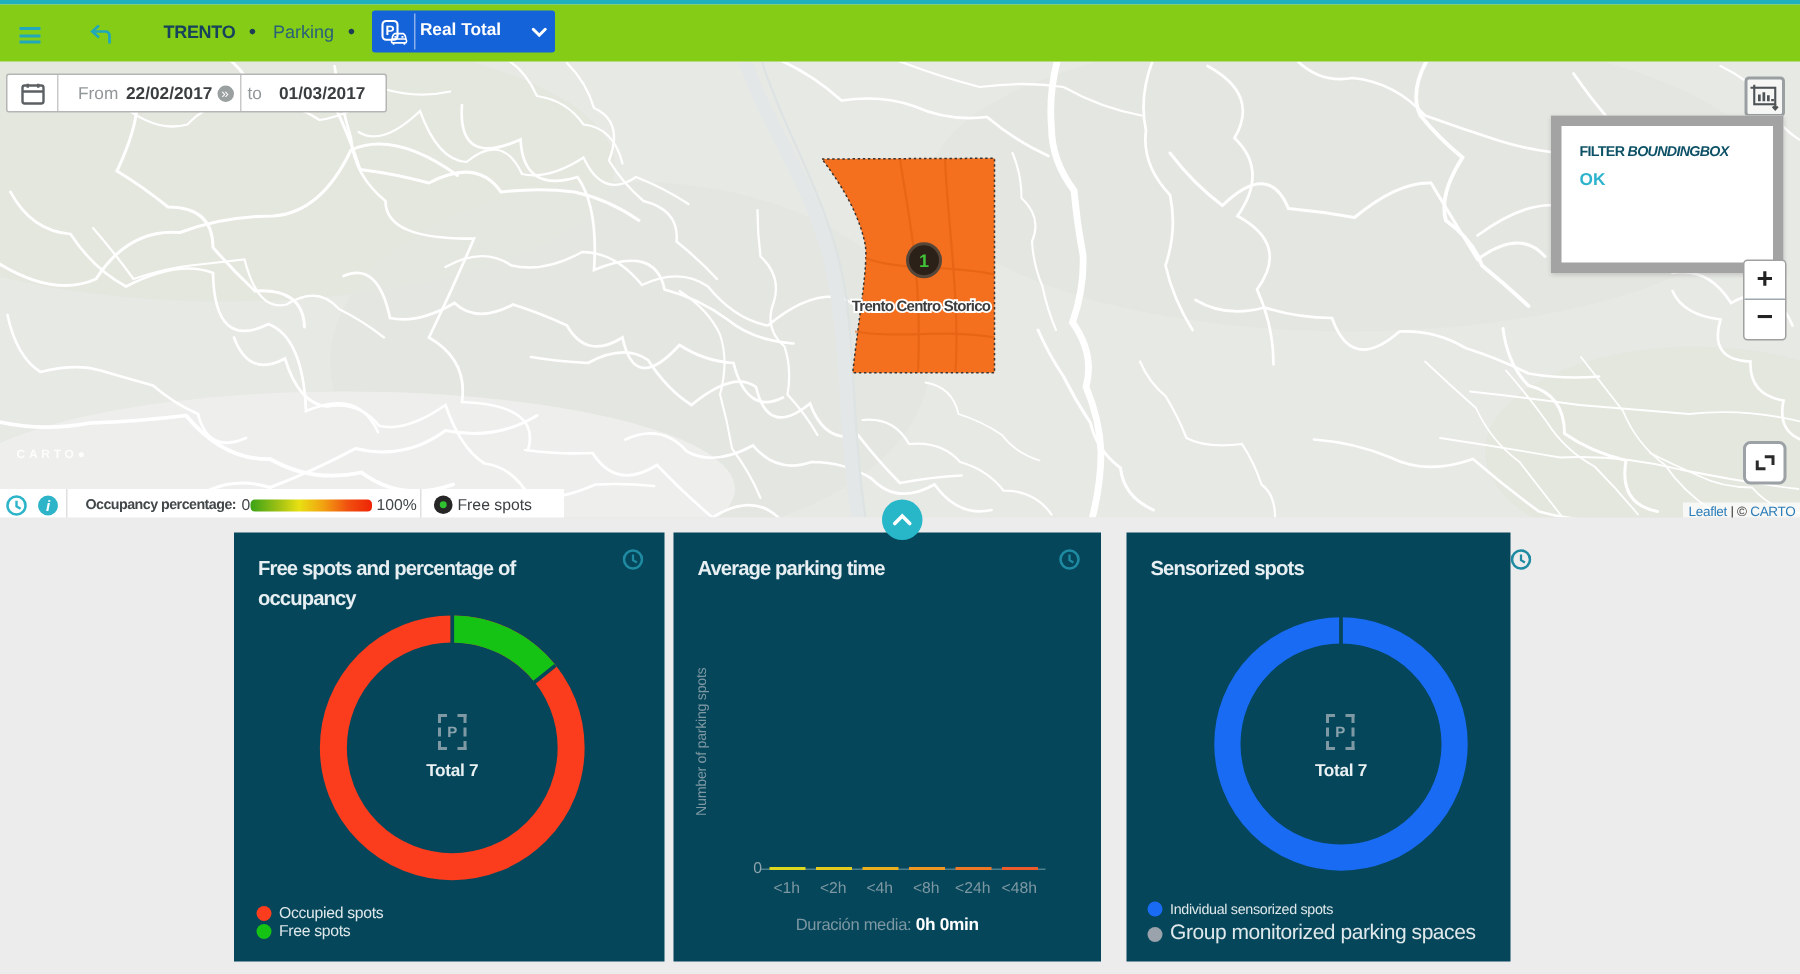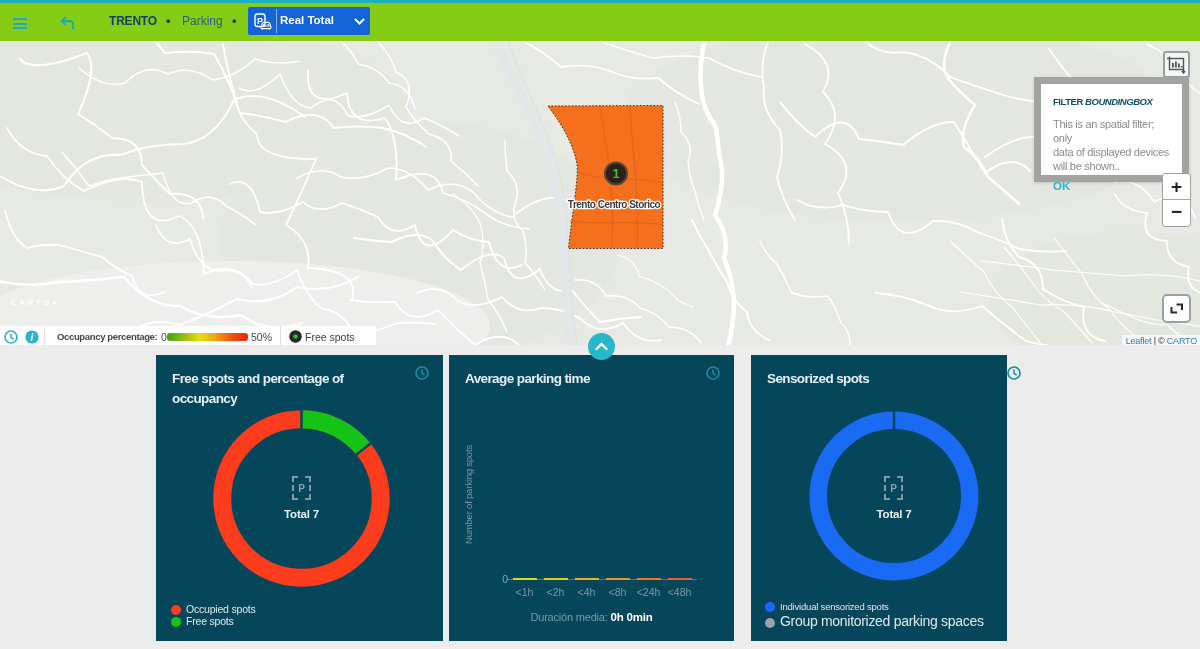--- a/index.html
+++ b/index.html
@@ -146,36 +146,51 @@
       <path d="M630,65 C632,110 640,160 637,207"></path>
       <path d="M577,131 C600,140 630,135 663,142"></path>
       <path d="M570,180 C600,185 630,178 663,184"></path>
     </g>
 
     <circle cx="616" cy="132.5" r="11" fill="#2b2118" stroke="#564639" stroke-width="2"></circle>
     <text x="616" y="137" font-size="12" font-weight="bold" fill="#41c338" text-anchor="middle">1</text>
     <text x="614" y="166.5" font-size="10" font-weight="bold" fill="#3c3c3c" text-anchor="middle" style="paint-order:stroke;stroke:#ffffff;stroke-width:2.5px;letter-spacing:-0.5px">Trento Centro Storico</text>
   </svg>
 
+  <div id="datebar">
+    <div class="calcell">
+      <svg width="16" height="15" style="position:absolute;left:9px;top:5px" viewBox="0 0 16 15">
+        <rect x="1" y="2" width="14" height="12" rx="1.5" fill="none" stroke="#5c6063" stroke-width="1.6"></rect>
+        <line x1="1" y1="6" x2="15" y2="6" stroke="#5c6063" stroke-width="1.6"></line>
+        <line x1="4.5" y1="0.8" x2="4.5" y2="3.5" stroke="#5c6063" stroke-width="1.6"></line>
+        <line x1="11.5" y1="0.8" x2="11.5" y2="3.5" stroke="#5c6063" stroke-width="1.6"></line>
+      </svg>
+    </div>
+    <span class="from">From</span>
+      <span class="d1">22/02/2017</span>
+    <div class="circ">»</div>
+    <div class="div2"></div>
+    <span class="to">to</span>
+      <span class="d2">01/03/2017</span>
+  </div>
 
   <div id="histbtn">
     <svg width="23" height="23" viewBox="0 0 23 23">
       <rect x="4.5" y="5.5" width="14" height="11" fill="none" stroke="#4e5356" stroke-width="1.4"></rect>
       <path d="M4.5,5.5 L2,5.5 M4.5,5.5 L4.5,3.5" stroke="#4e5356" stroke-width="1.4" fill="none"></path>
       <path d="M18.5,16.5 L18.5,19.5 M16.8,18 L18.5,20 L20.2,18" stroke="#4e5356" stroke-width="1.4" fill="none"></path>
       <rect x="7" y="10" width="1.8" height="4.5" fill="#4e5356"></rect>
       <rect x="10" y="8.5" width="1.8" height="6" fill="#4e5356"></rect>
       <rect x="13" y="10.5" width="1.8" height="4" fill="#4e5356"></rect>
       <rect x="15.8" y="13" width="1.8" height="1.5" fill="#4e5356"></rect>
     </svg>
   </div>
 
   <div id="tooltip">
     <div class="tt1">FILTER <i>BOUNDINGBOX</i></div>
-    <div class="tt2">This is an spatial filter; only<br>data of displayed devices<br>will be shown..</div>
     <div class="ok">OK</div>
   </div>
 
   <div id="zoomctl">
       <div class="zp">+</div>
       <div class="zm">−</div>
     </div>
 
   <div id="fsbtn">
     <svg width="24" height="24" viewBox="0 0 24 24">
@@ -190,21 +205,21 @@
       <path d="M7,3.8 L7,7.5 L9.7,9.2" fill="none" stroke="#2db4c9" stroke-width="1.6"></path>
     </svg>
     <svg width="14" height="14" style="position:absolute;left:25px;top:4.5px" viewBox="0 0 14 14">
       <circle cx="7" cy="7" r="6.6" fill="#2db4c9"></circle>
       <text x="7" y="10.8" font-size="10" font-weight="bold" fill="#fff" text-anchor="middle" font-style="italic">i</text>
     </svg>
     <div class="vdiv" style="left:44px"></div>
     <span class="lt" style="left:57px">Occupancy percentage:</span>
     <span class="num" style="left:161px">0</span>
     <div class="grad"></div>
-    <span class="num" style="left:251px">50%</span>
+    <span class="num" style="left:251px">100%</span>
     <div class="vdiv" style="left:280px"></div>
     <svg width="13" height="13" style="position:absolute;left:288.5px;top:4px" viewBox="0 0 13 13">
       <circle cx="6.5" cy="6.5" r="6.2" fill="#262626"></circle>
       <circle cx="6.5" cy="6.5" r="2.3" fill="#2fc12f"></circle>
     </svg>
     <span class="fs">Free spots</span>
   </div>
 
   <div id="cartowm">CARTO●</div>
   <div id="attrib"><a>Leaflet</a> | © <a>CARTO</a></div>

